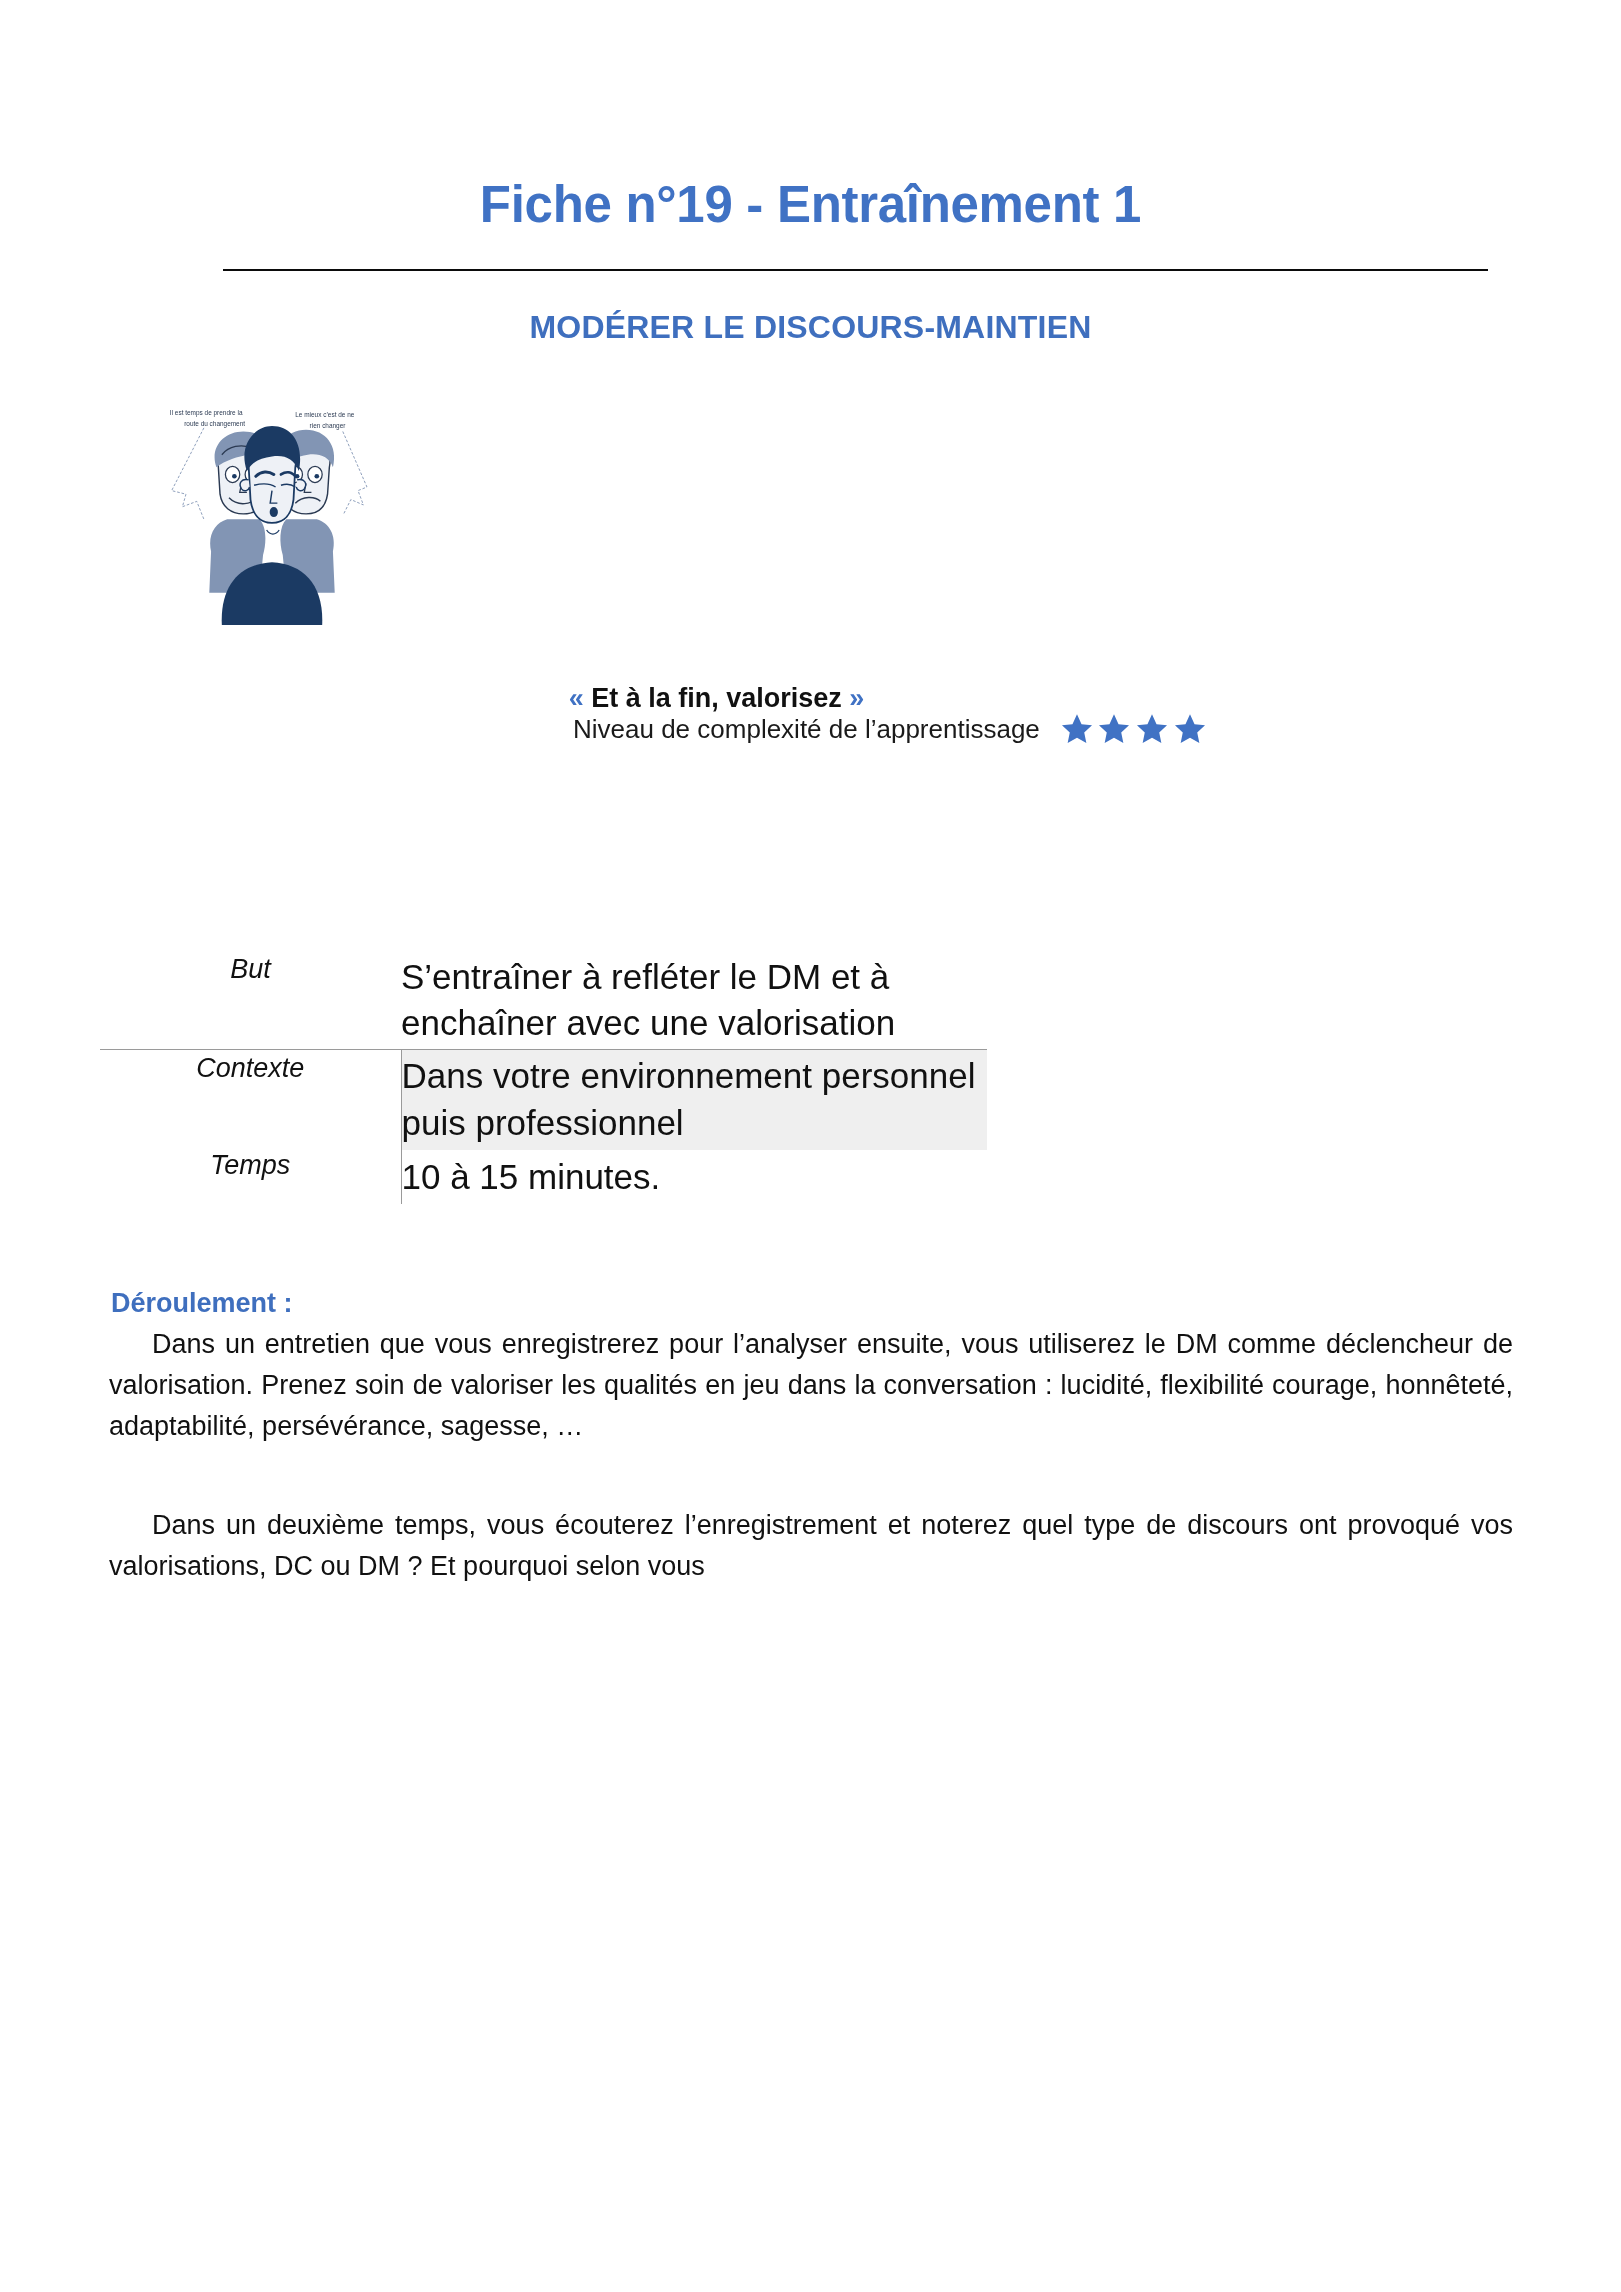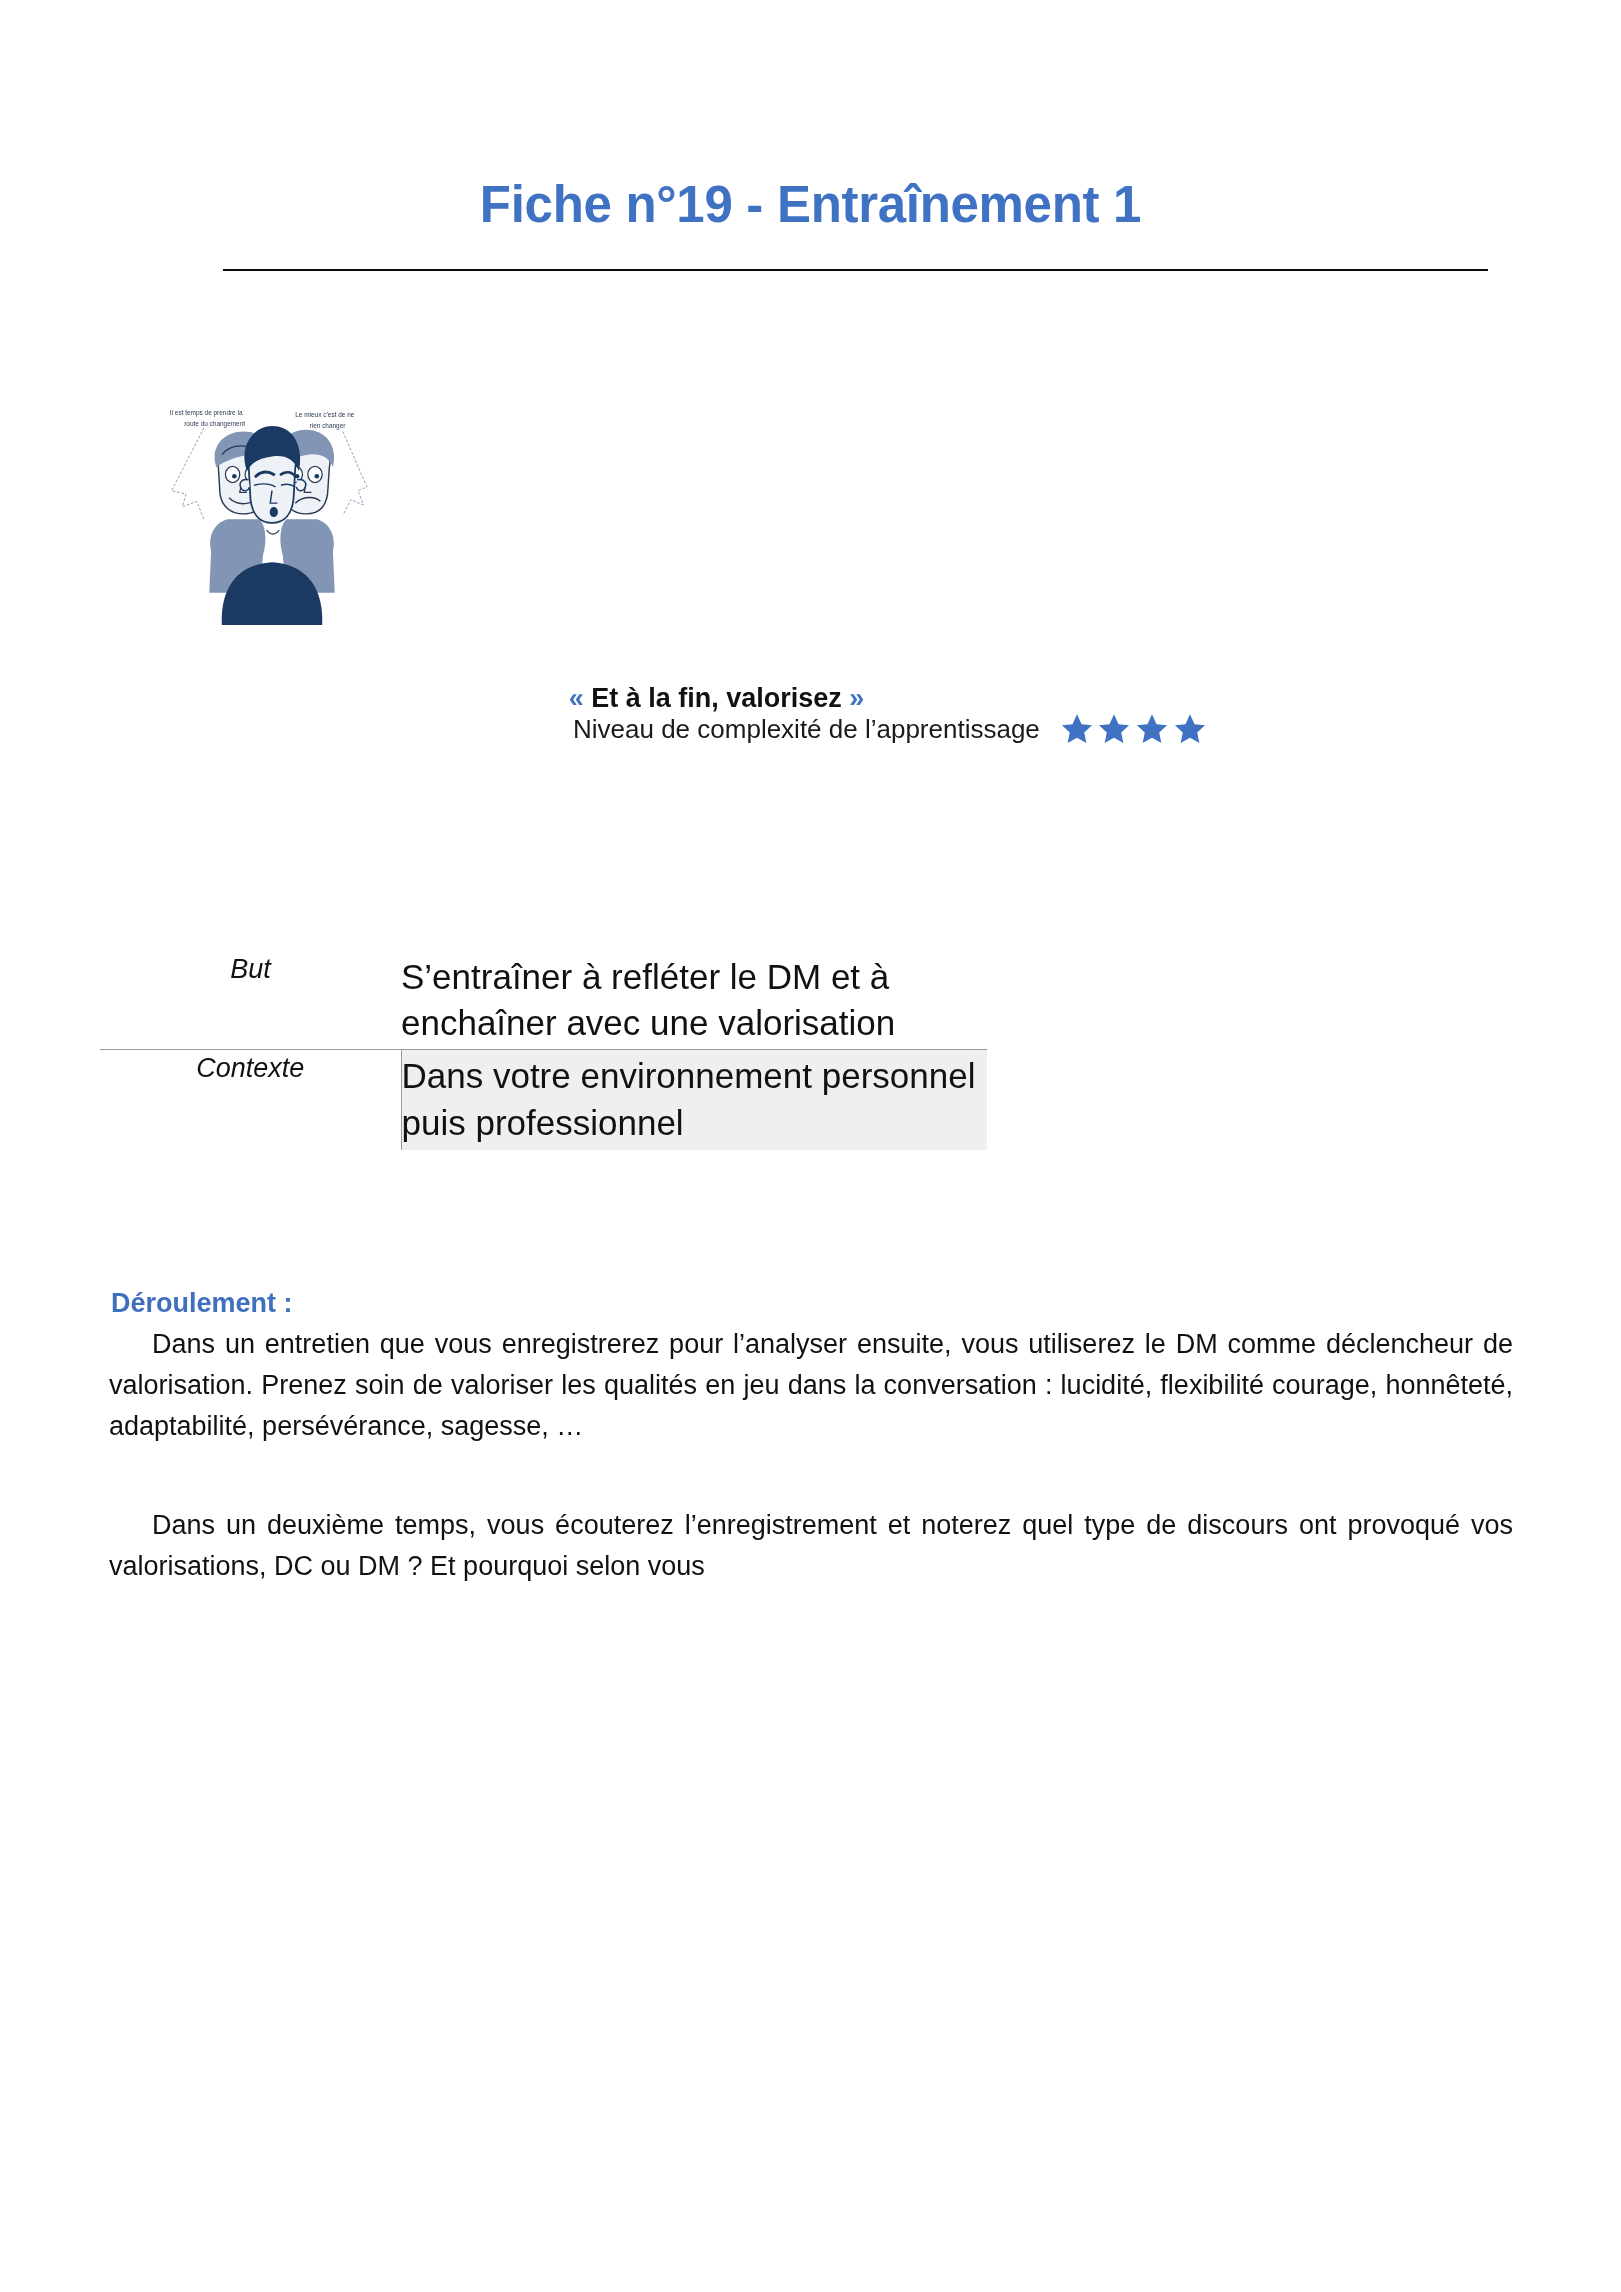--- a/index.html
+++ b/index.html
@@ -164,20 +164,21 @@
   .para-1 { top: 1324px; text-indent: 43px; }
   .para-2 { top: 1505px; text-indent: 43px; }
 </style>
 </head>
 <body>
 
 <div class="page">
 
   <div class="doc-title">Fiche n°19 - Entraînement 1</div>
   <div class="title-rule"></div>
+  <div class="doc-subtitle">MODÉRER LE DISCOURS-MAINTIEN</div>
 
   <div class="illustration">
     <svg viewBox="0 0 252 250" xmlns="http://www.w3.org/2000/svg">
 
       <g stroke="#8295b4" stroke-width="1" fill="none" stroke-dasharray="3 2">
         <path d="M50 30 L14 100 L30 104 L26 118 L42 112 L50 132"></path>
         <path d="M205 34 L232 96 L222 100 L228 116 L214 110 L206 126"></path>
       </g>
 
       <g fill="#2b3a52" font-family="Liberation Sans, sans-serif" font-size="7.2">
@@ -263,20 +264,24 @@
     <table>
       <tbody>
         <tr class="row-but">
           <td class="lbl">But</td>
           <td class="val">S’entraîner à refléter le DM et à enchaîner avec une valorisation</td>
         </tr>
         <tr class="row-contexte">
           <td class="lbl">Contexte</td>
           <td class="val">Dans votre environnement personnel puis professionnel</td>
         </tr>
+        <tr class="row-temps">
+          <td class="lbl">Temps</td>
+          <td class="val">10 à 15 minutes.</td>
+        </tr>
       </tbody>
     </table>
   </div>
 
   <div class="deroulement-head">Déroulement :</div>
   <div class="body-text para-1">Dans un entretien que vous enregistrerez pour l’analyser ensuite, vous utiliserez le DM comme déclencheur de valorisation. Prenez soin de valoriser les qualités en jeu dans la conversation : lucidité, flexibilité courage, honnêteté, adaptabilité, persévérance, sagesse, …</div>
   <div class="body-text para-2">Dans un deuxième temps, vous écouterez l’enregistrement et noterez quel type de discours ont provoqué vos valorisations, DC ou DM ? Et pourquoi selon vous</div>
 
 </div>
 

